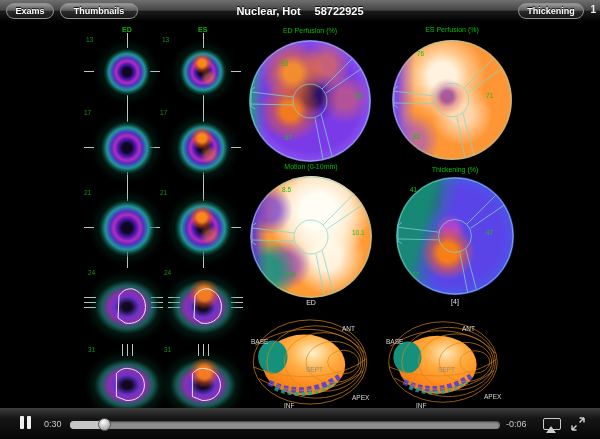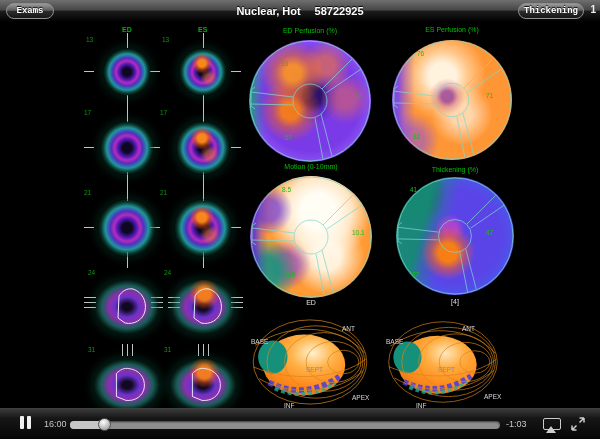--- a/index.html
+++ b/index.html
@@ -5,21 +5,21 @@
   html,body{margin:0;padding:0;background:#000;}
   .stage{position:relative;width:600px;height:439px;background:#000;overflow:hidden;
          font-family:"Liberation Sans",sans-serif;}
 
   
   .topbar{position:absolute;left:0;top:0;width:600px;height:22px;
     background:linear-gradient(180deg,#6f6f6f 0%,#474747 45%,#1b1b1b 52%,#000 100%);
     border-bottom:1px solid #000;}
   .tbtn{position:absolute;top:3px;height:16px;border:1px solid #8f8f8f;border-radius:8px;
     background:linear-gradient(180deg,#9a9a9a 0%,#5d5d5d 45%,#2c2c2c 52%,#171717 100%);
-    color:#fff;font-family:Liberation Mono, monospace;font-size:9px;font-weight:bold;
+    color:#fff;font-family:Liberation Sans, sans-serif;font-size:9px;font-weight:bold;
     text-shadow:0 -1px 1px #000;padding:0;line-height:14px;cursor:pointer;}
   .ttl{position:absolute;left:0;top:0;width:600px;height:22px;text-align:center;
     color:#fff;font-size:11px;font-weight:bold;line-height:22px;text-shadow:0 -1px 1px #000;}
   .tid{margin-left:14px;}
   .pageno{position:absolute;right:4px;top:4px;color:#eee;font-size:10px;font-weight:bold;}
 
   
   .hdr{position:absolute;color:#00b400;font-size:7px;font-weight:bold;}
   .num{position:absolute;color:#149414;font-size:6.5px;}
   .hd{position:absolute;width:10px;height:1px;background:#c4c4c4;}
@@ -113,20 +113,21 @@
   .airplay:after{content:"";position:absolute;left:2px;bottom:-4px;width:0;height:0;
     border-left:5px solid transparent;border-right:5px solid transparent;border-bottom:7px solid #ccc;}
 </style>
 </head>
 <body>
 
 <div class="stage">
 
   <div class="topbar">
     <button class="tbtn" style="left:6px;width:48px">Exams</button>
+    <button class="tbtn" style="left:60px;width:78px">Thumbnails</button>
     <div class="ttl">
       <span>Nuclear, Hot</span><span class="tid">58722925</span>
     </div>
     <button class="tbtn" style="right:16px;width:66px">Thickening</button>
     <span class="pageno">1</span>
   </div>
 
   <span class="hdr" style="left:122px;top:26px">ED</span>
   <span class="hdr" style="left:198px;top:26px">ES</span>
 
@@ -341,26 +342,26 @@
   <span class="mesh-lab" style="left:462px;top:325px">ANT</span>
   <span class="mesh-lab" style="left:484px;top:393px">APEX</span>
   <span class="mesh-lab" style="left:416px;top:402px">INF</span>
   <span class="mesh-lab dim" style="left:438px;top:366px">SEPT</span>
 
   <div class="player">
     <div style="position:absolute;left:20px;top:7px;width:12px;height:13px;cursor:pointer">
       <div class="pbar" style="left:0;top:0"></div>
       <div class="pbar" style="left:7px;top:0"></div>
     </div>
-    <span class="ptime" style="left:44px;top:10px">16:00</span>
+    <span class="ptime" style="left:44px;top:10px">0:30</span>
     <div class="track">
       <div class="fill"></div>
       <div class="thumb"></div>
     </div>
-    <span class="ptime" style="left:506px;top:10px">-1:03</span>
+    <span class="ptime" style="left:506px;top:10px">-0:06</span>
     <div class="airplay"></div>
     <svg style="position:absolute;left:570px;top:7px;cursor:pointer" width="16" height="16" viewBox="0 0 16 16">
       <g stroke="#ccc" stroke-width="1.5" fill="none">
         <path d="M14,2 L9.5,6.5 M14,2 l-4.5,0 M14,2 l0,4.5"></path>
         <path d="M2,14 L6.5,9.5 M2,14 l4.5,0 M2,14 l0,-4.5"></path>
       </g>
     </svg>
   </div>
 
 </div>

